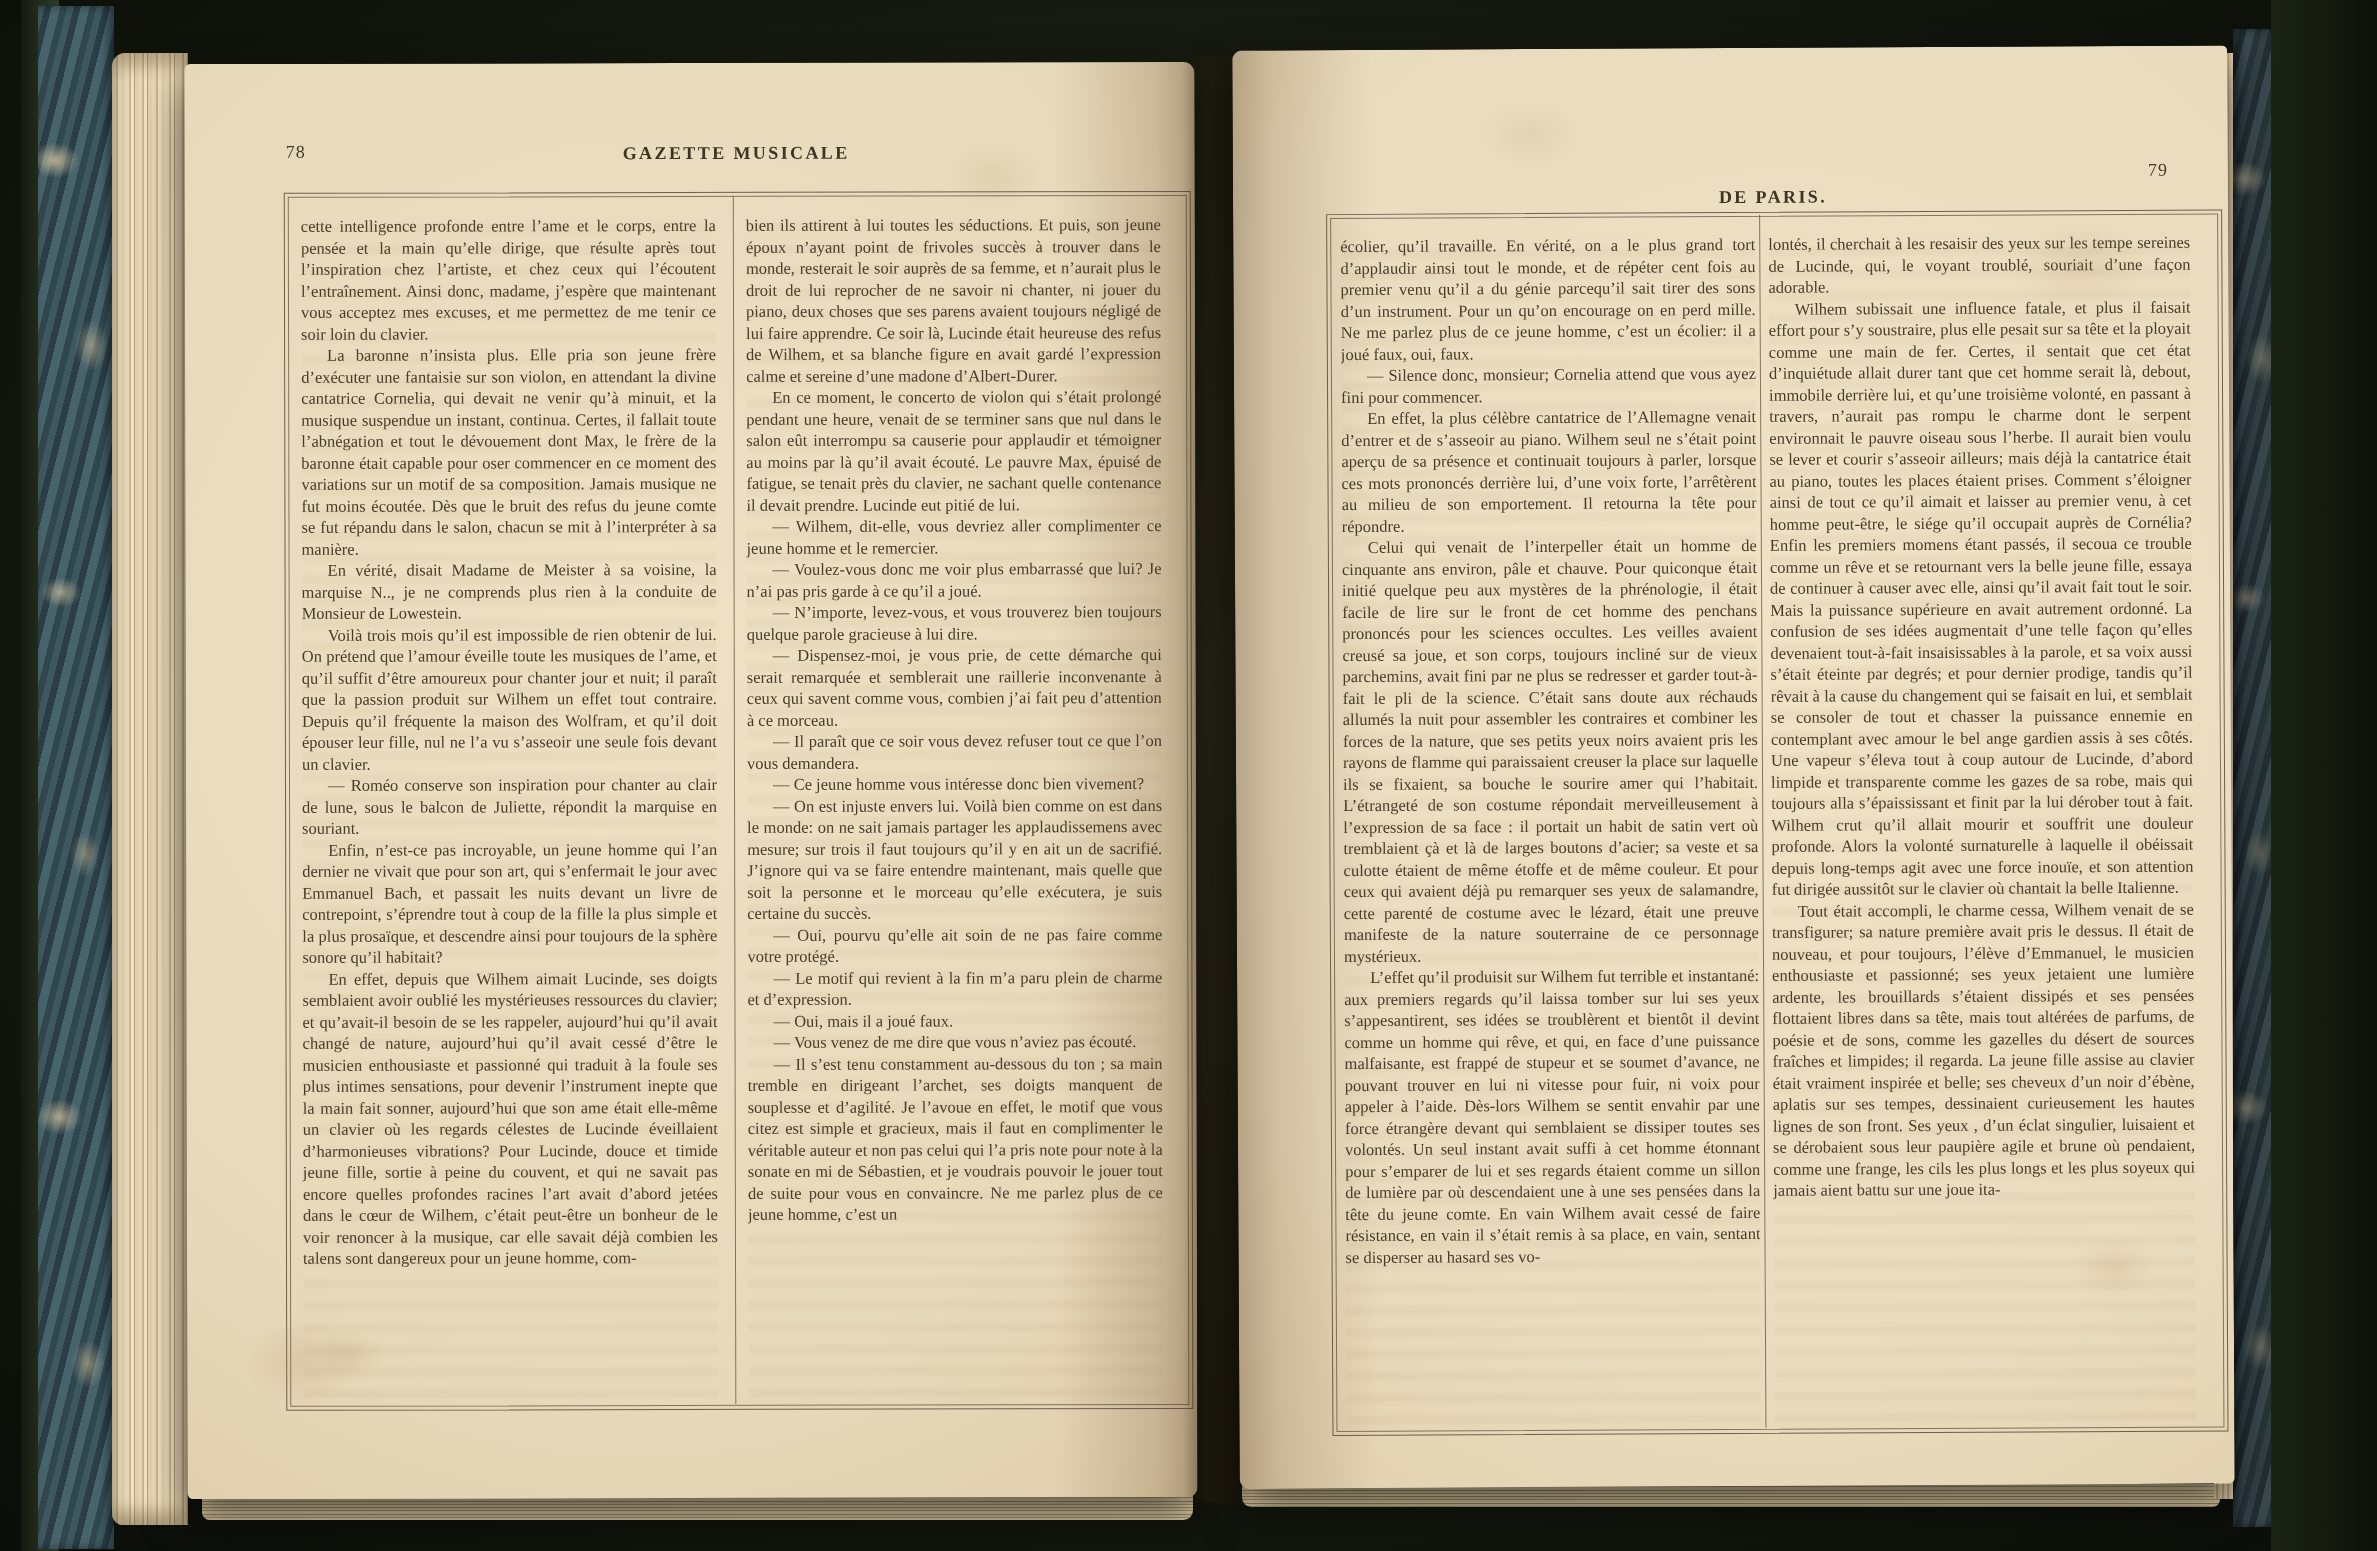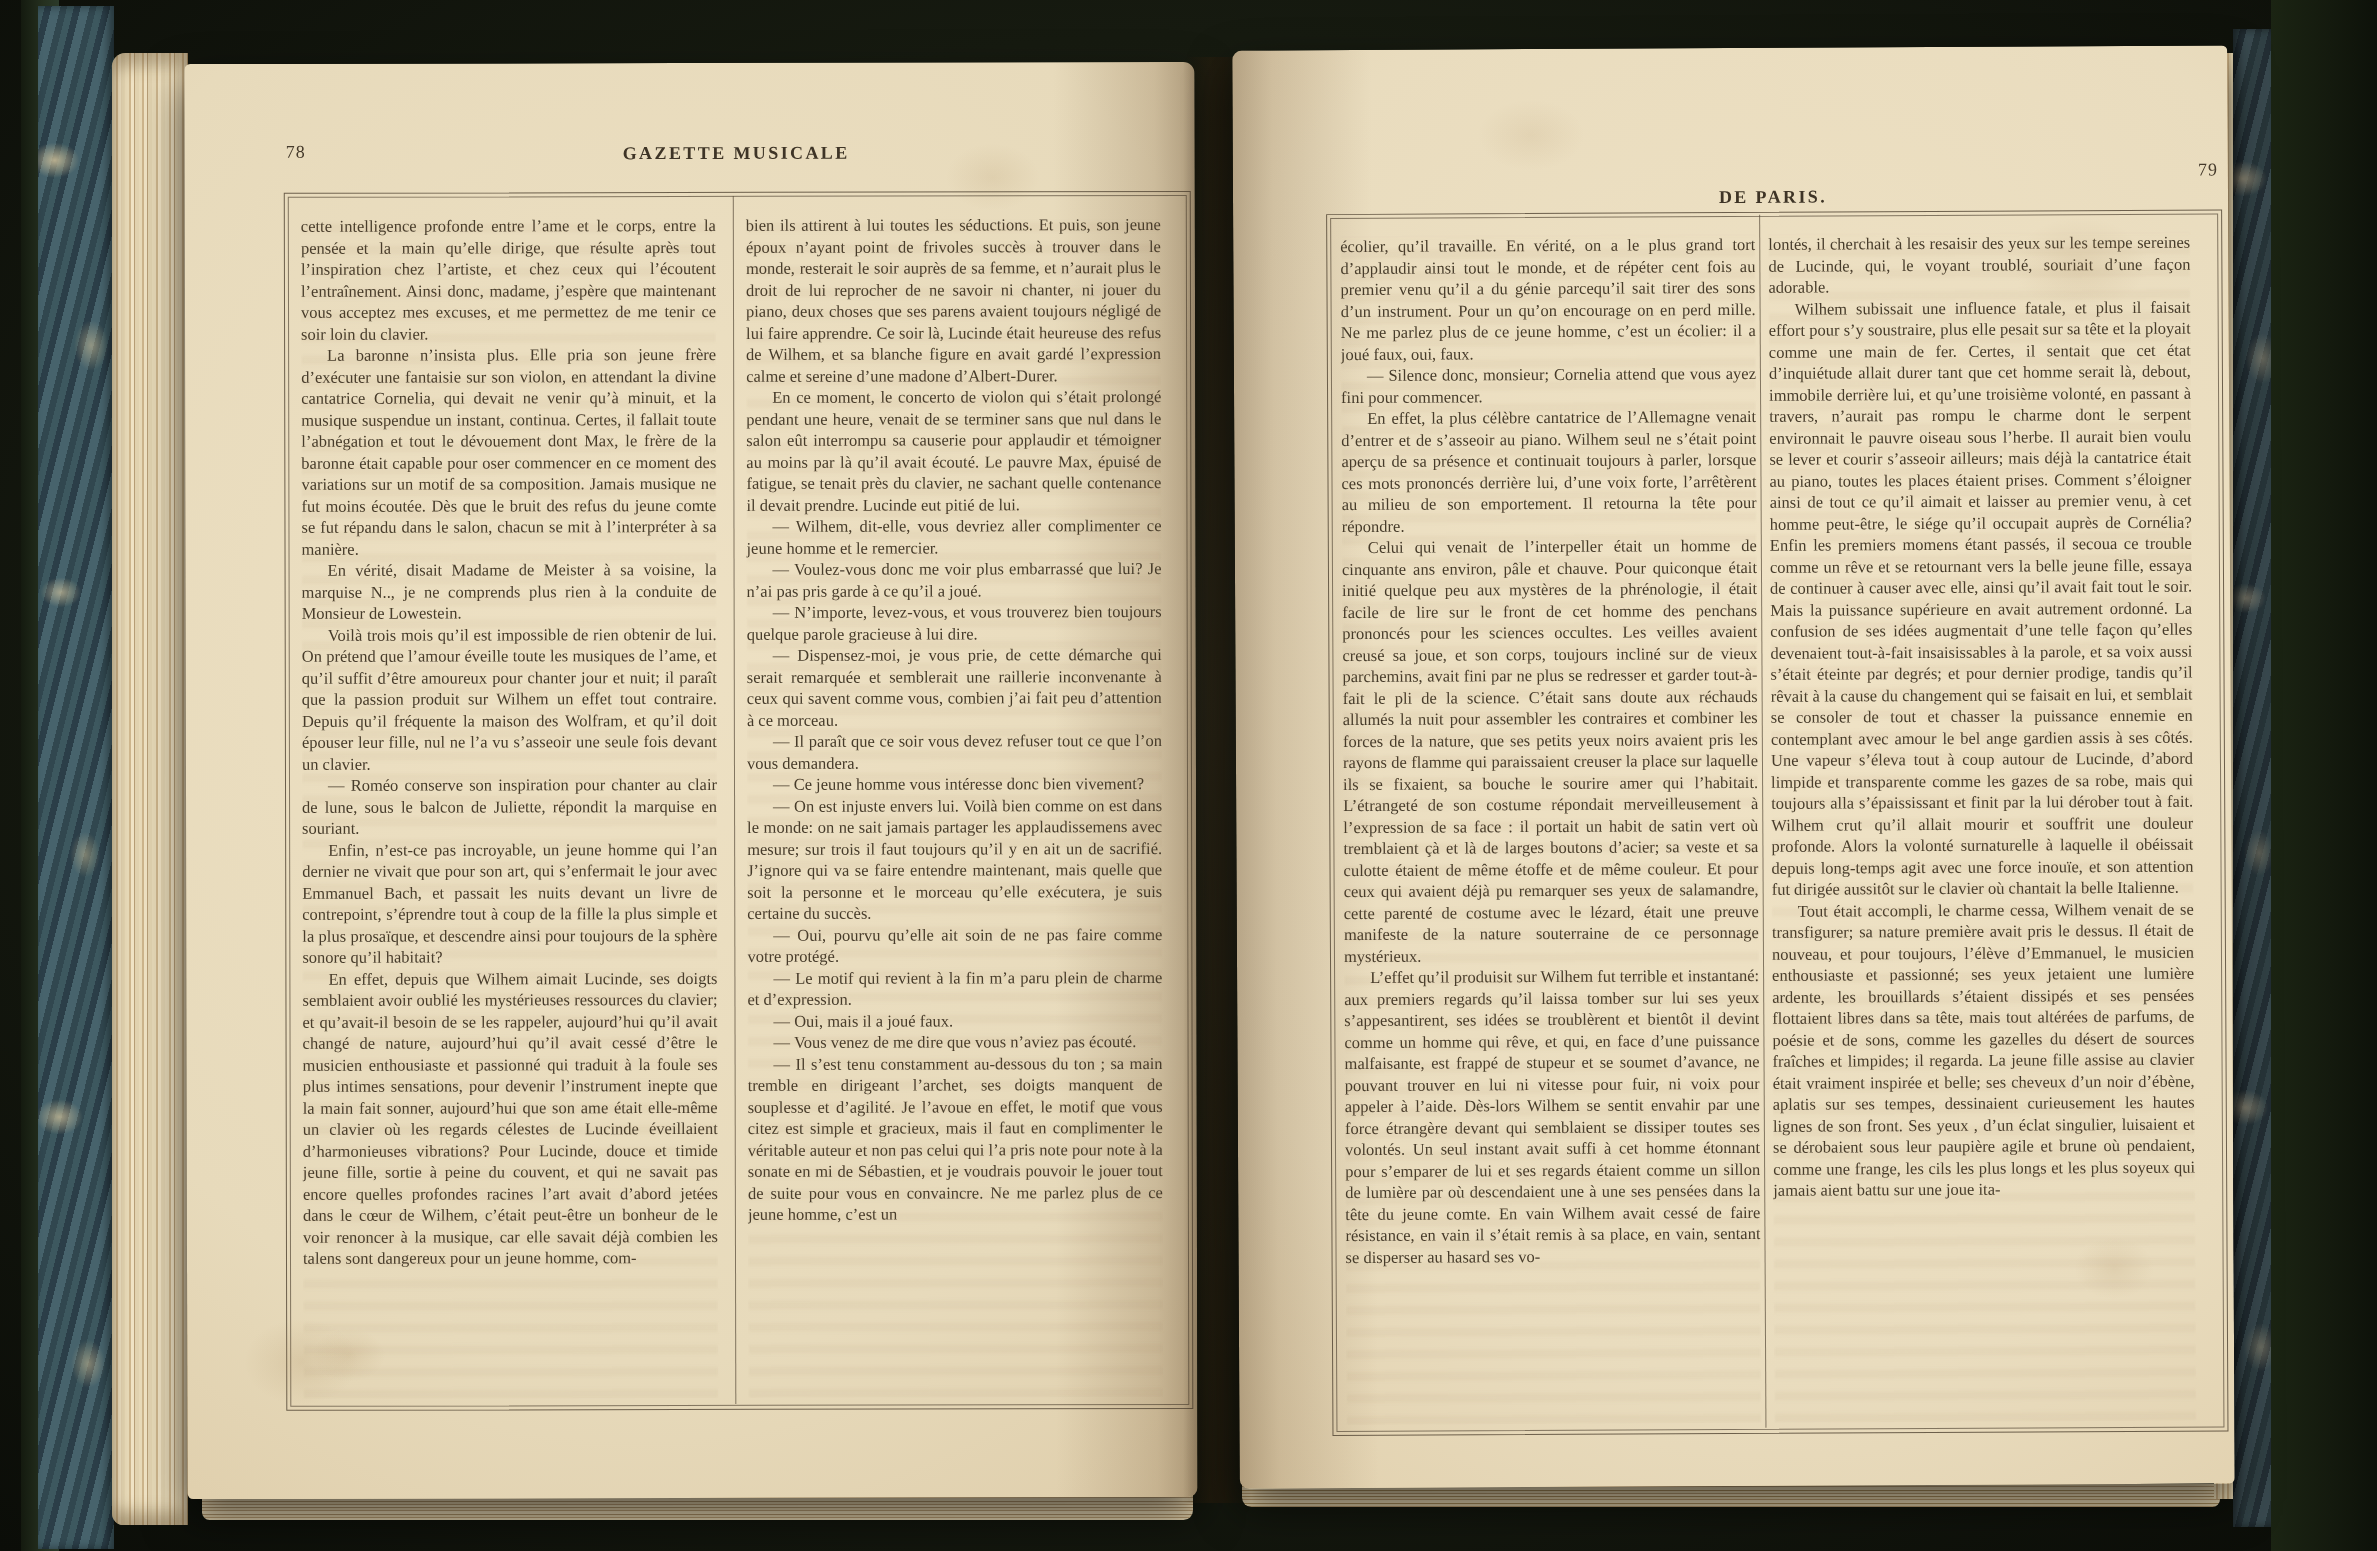--- a/index.html
+++ b/index.html
@@ -66,21 +66,21 @@
     background:repeating-linear-gradient(0deg, rgba(128,102,64,.05) 0 8.6px, transparent 8.6px 22px);}
   .para{margin:0;}
   .para.indent{text-indent:26px;}
   .col-l1{left:116px;top:152px;width:415px;height:1183px;}
   .col-l2{left:561px;top:152px;width:415px;height:1183px;}
   .col-r1{left:107px;top:186px;width:415px;height:1189px;}
   .col-r2{left:535px;top:186px;width:422px;height:1189px;}
   .hdr-title-left{left:99px;top:80px;width:905px;}
   .hdr-num-left{left:101px;top:78px;}
   .hdr-title-right{left:93px;top:139px;width:894px;}
-  .hdr-num-right{left:965px;top:114px;}
+  .hdr-num-right{left:915px;top:114px;}
   .stain{border-radius:50%;pointer-events:none;}
 </style>
 </head>
 <body>
 
 <div class="abs cover-green-left"></div>
 <div class="abs marble marble-left"></div>
 <div class="abs stack-left"></div>
 <div class="abs stack-bottom-left"></div>
 <div class="abs stack-bottom-right"></div>

